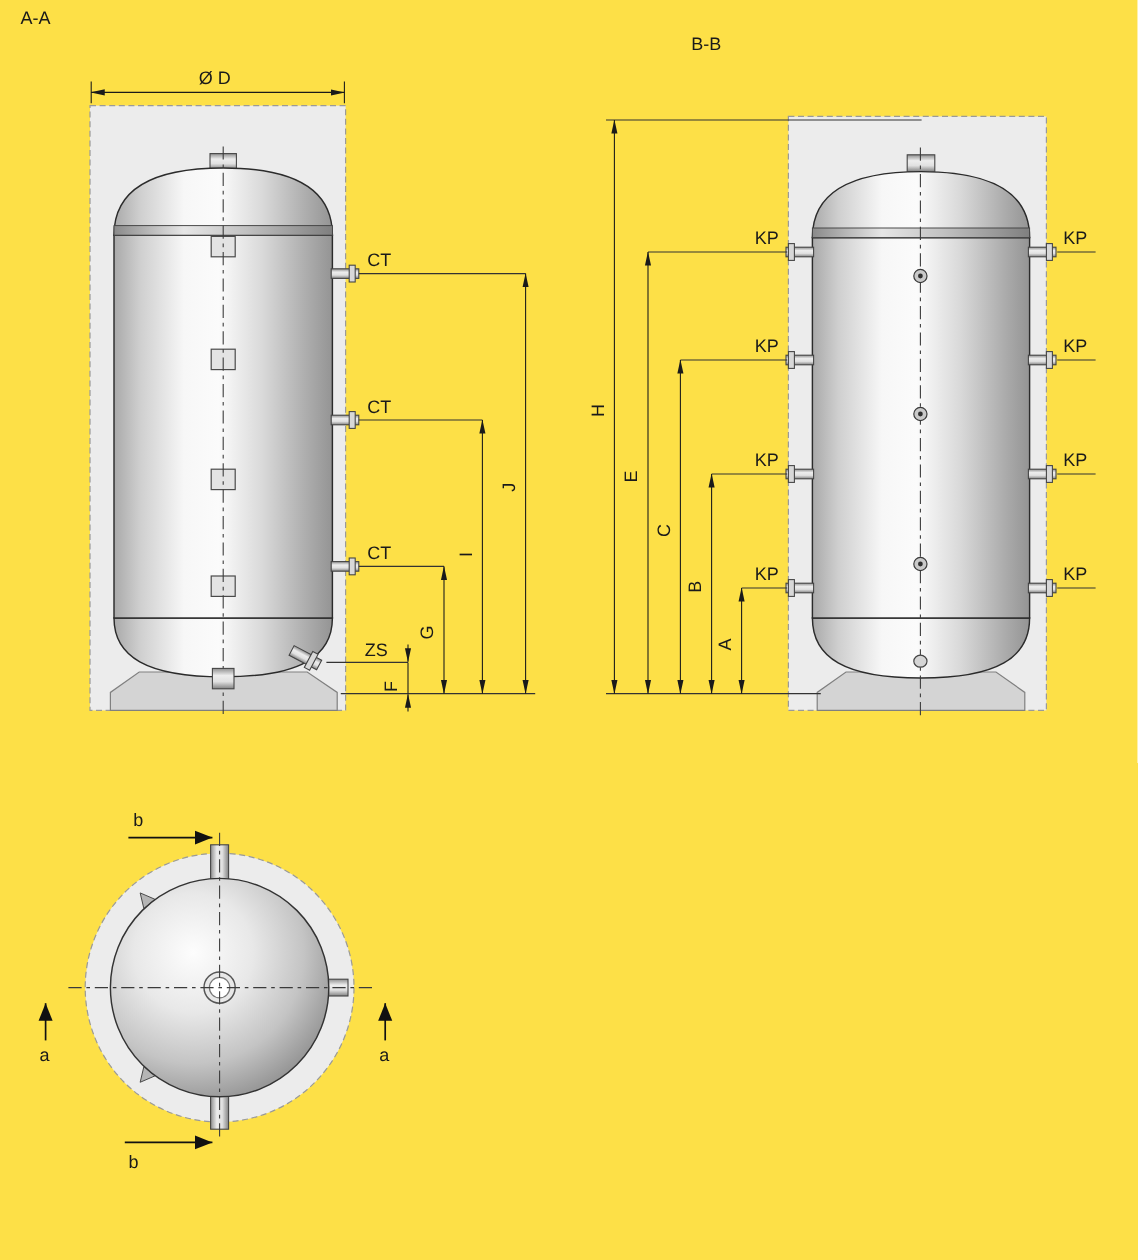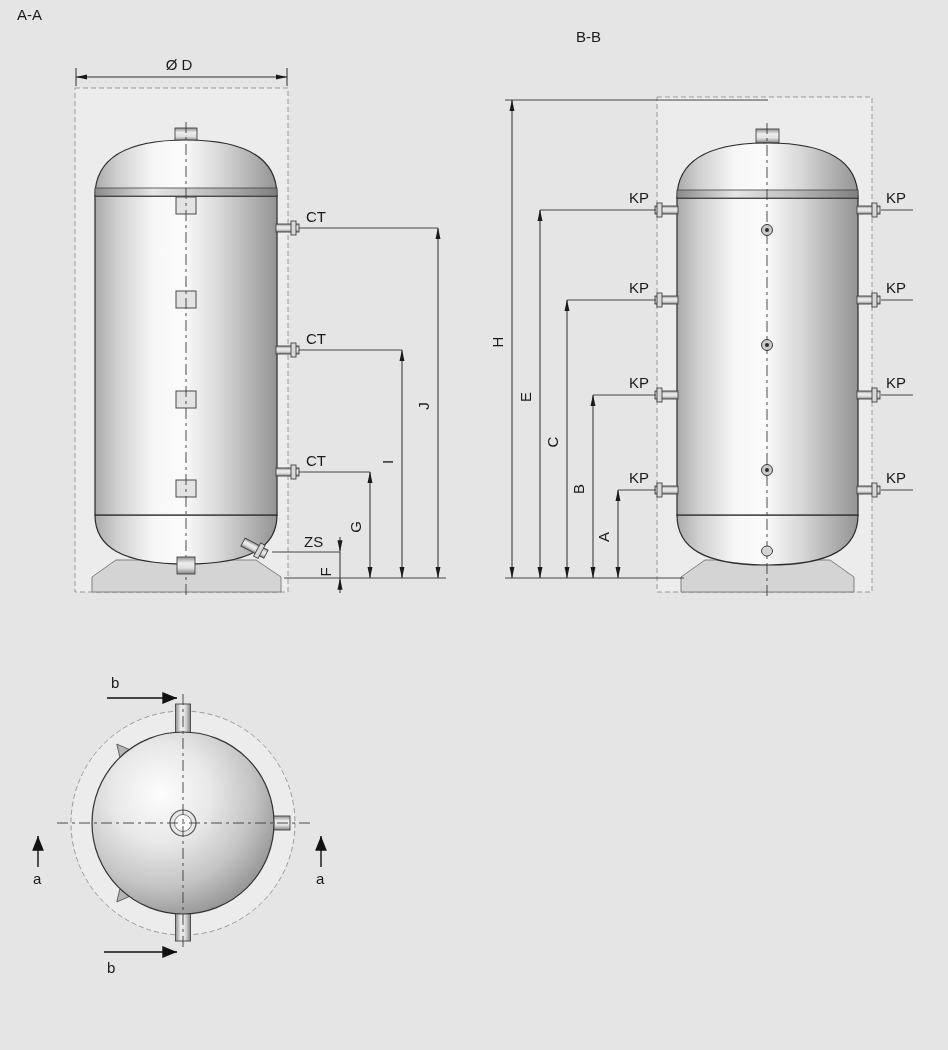--- a/index.html
+++ b/index.html
@@ -1,16 +1,16 @@
 <!DOCTYPE html>
 <html><head>
 <meta charset="utf-8">
 <style>
   html,body{margin:0;padding:0;background:#ffffff;}
-  .canvas{position:relative;width:948px;height:1050px;background:#e5e5e5;overflow:hidden;}
+  .canvas{position:relative;width:948px;height:1050px;background:#fde047;overflow:hidden;}
   svg{display:block;}
   text{font-family:"Liberation Sans","DejaVu Sans",sans-serif;font-size:15px;fill:#1a1a1a;}
   .env{fill:#ececec;stroke:#9a9a9a;stroke-width:1;stroke-dasharray:5 3;}
   .outline{stroke:#2b2b2b;stroke-width:1.2;}
   .dim{stroke:#1a1a1a;stroke-width:0.9;fill:none;}
   .thin{stroke:#333333;stroke-width:0.9;fill:none;}
   .cl{stroke:#3a3a3a;stroke-width:0.9;stroke-dasharray:11 4 3 4;fill:none;}
   .sec{stroke:#111111;stroke-width:1.4;fill:none;}
   .nozzle{fill:url(#stubV);stroke:#444444;stroke-width:0.9;}
   .flange{fill:#d8d8d8;stroke:#444444;stroke-width:0.9;}

